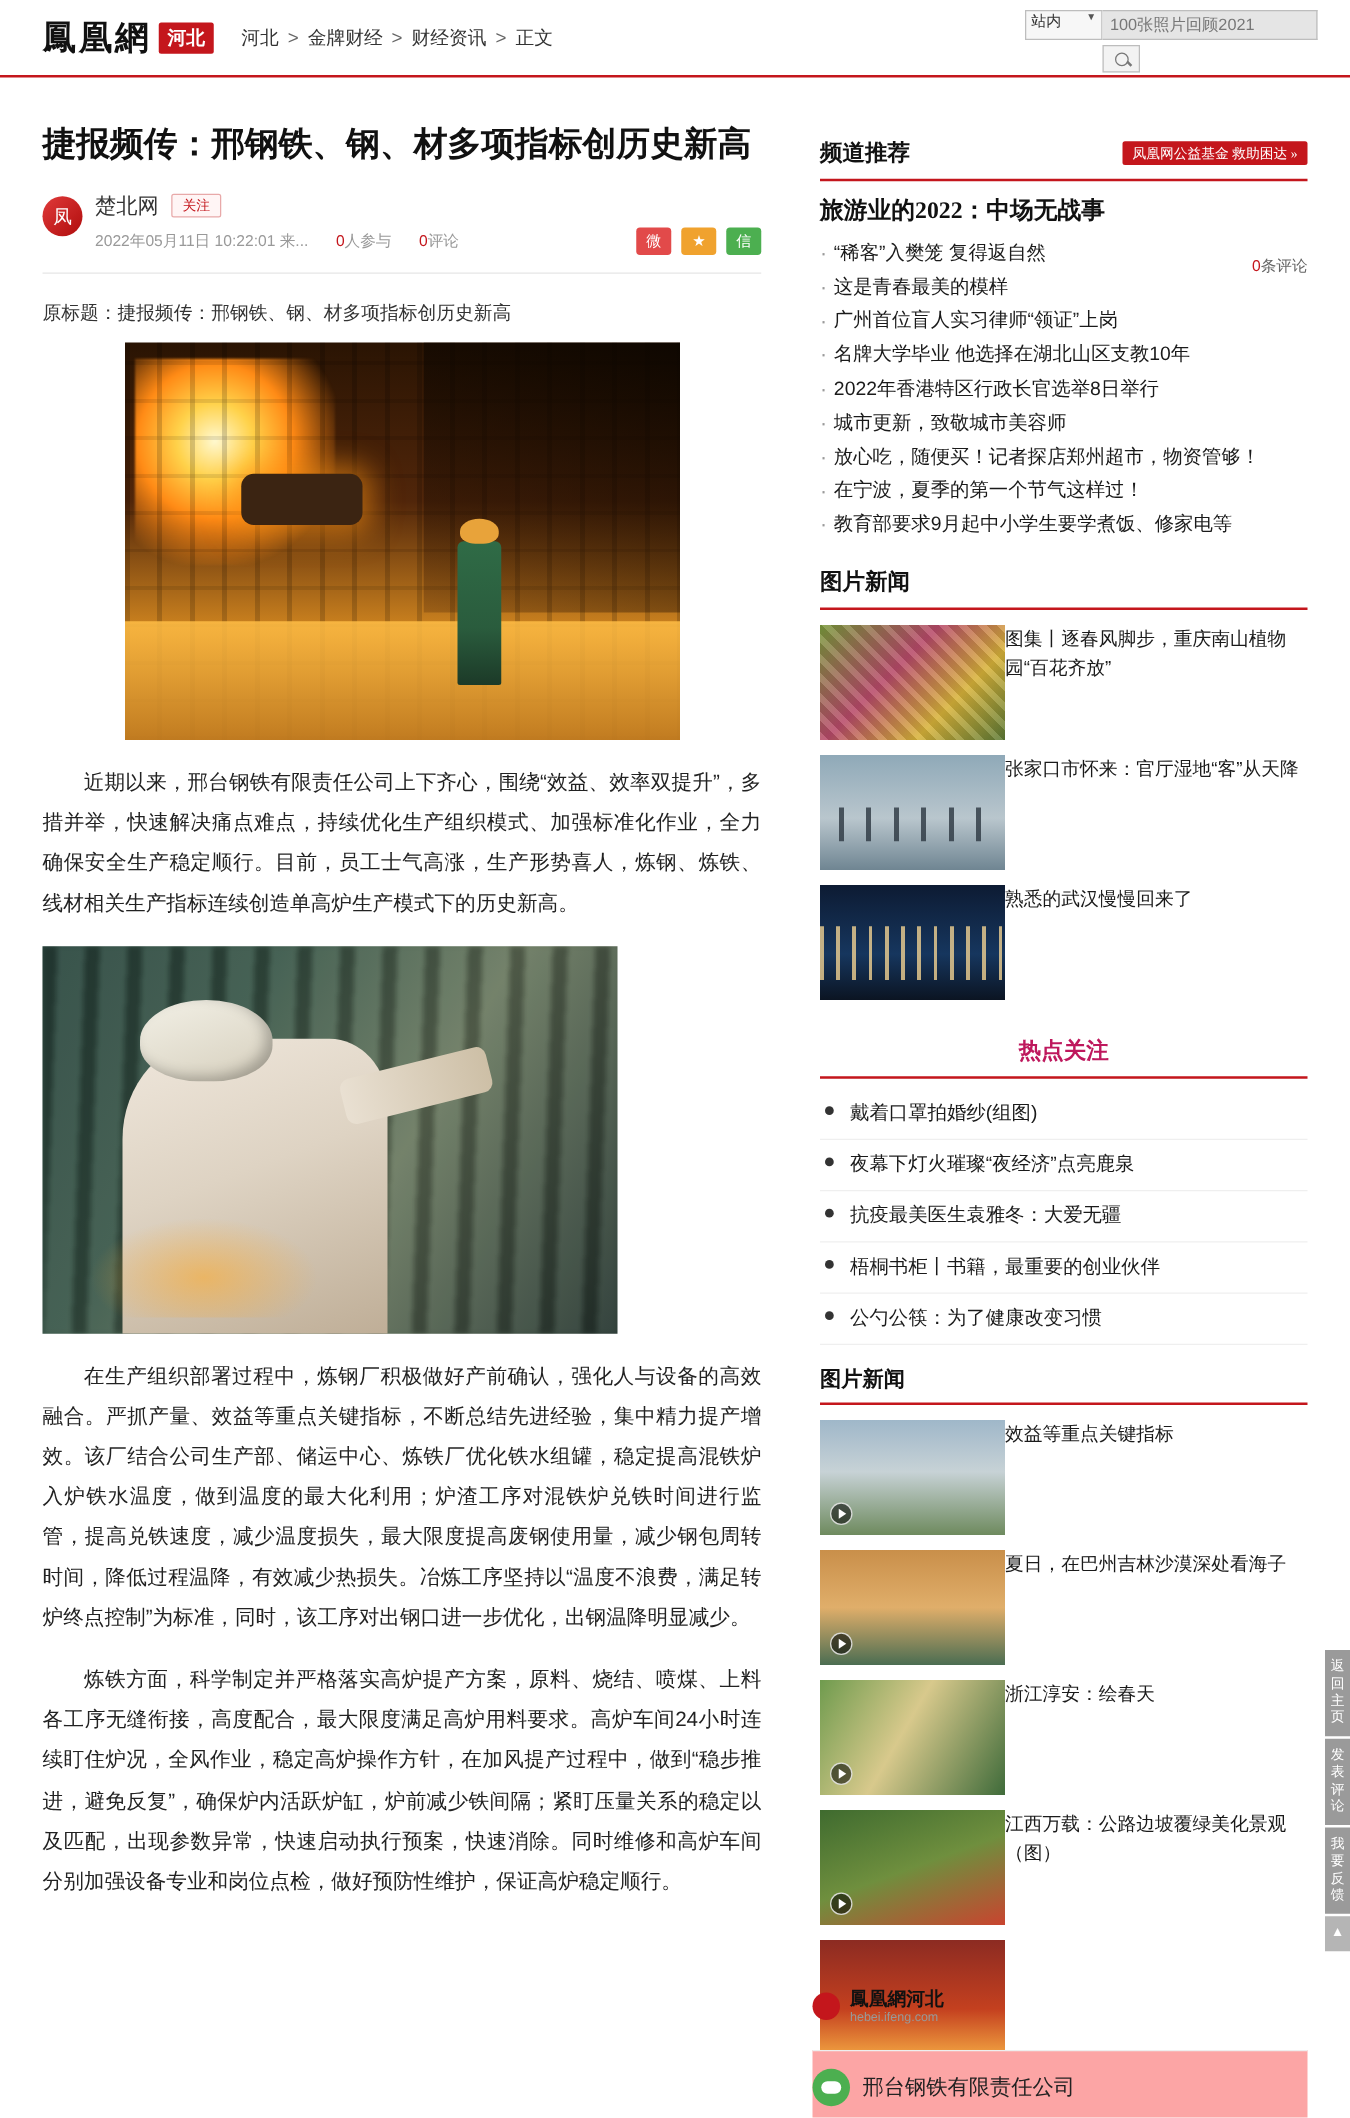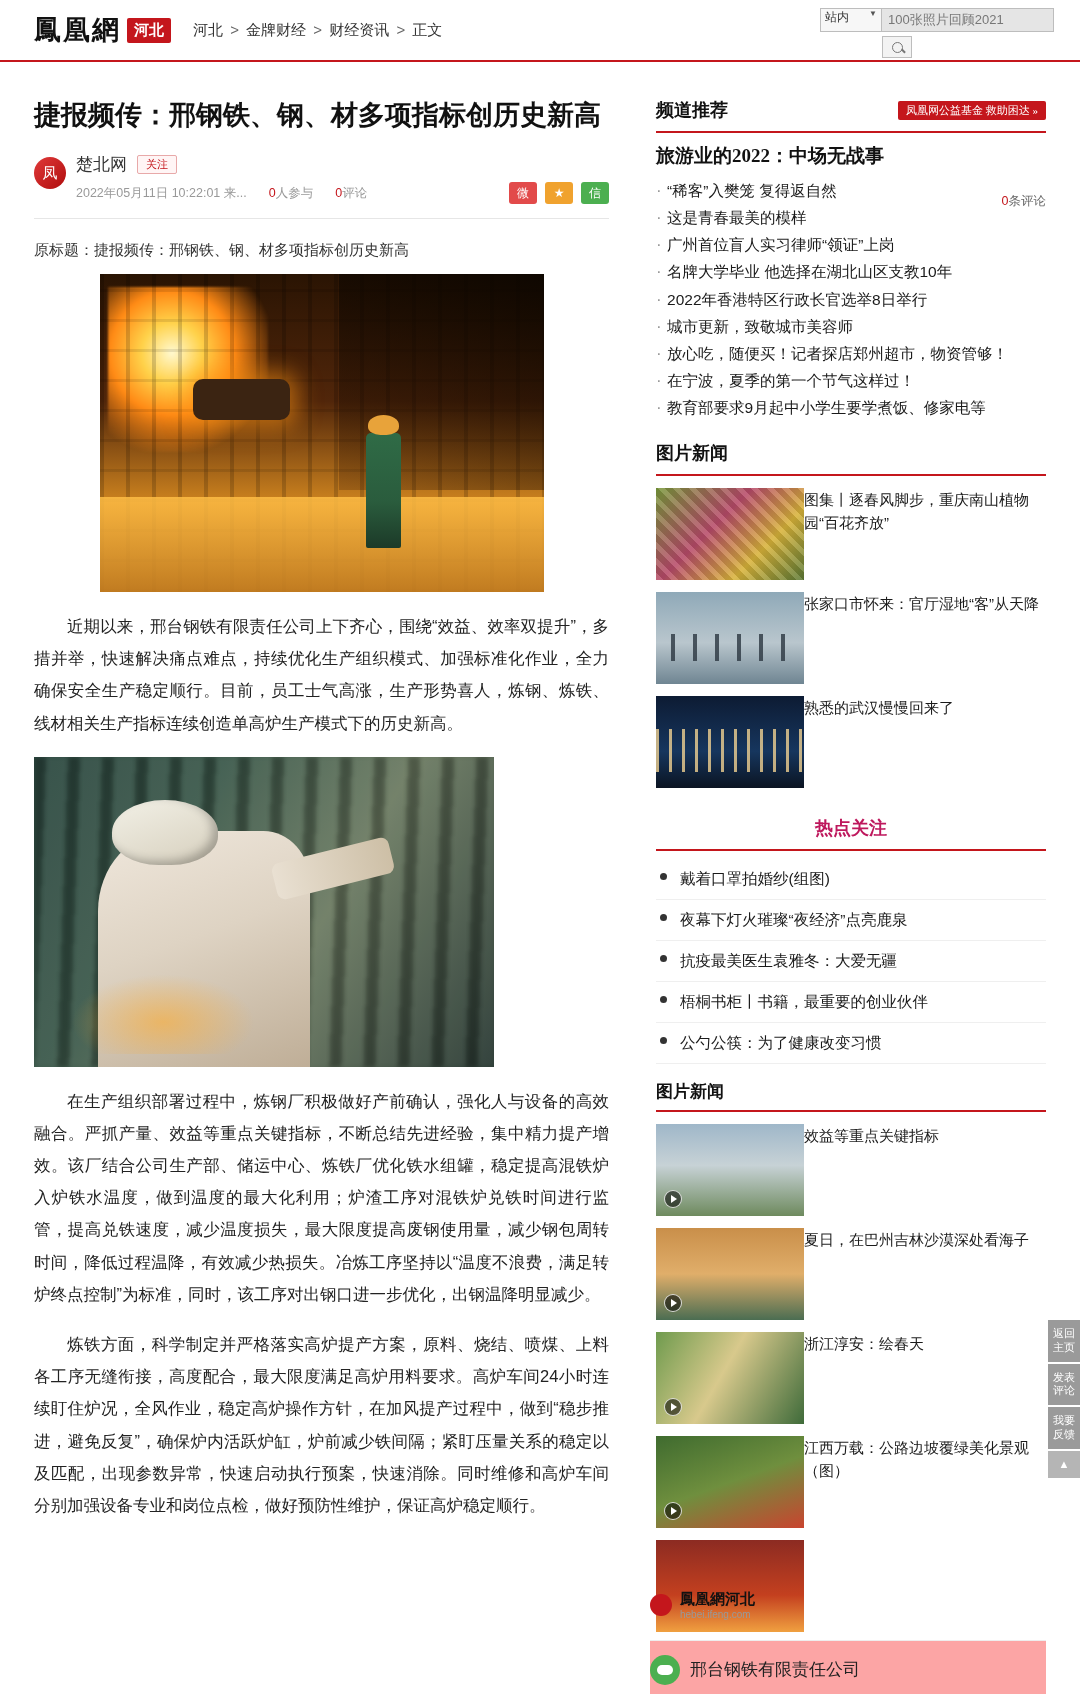--- a/index.html
+++ b/index.html
@@ -59,21 +59,21 @@
     margin-top:4px; margin-left:62px;
     width:30px;height:22px;border:1px solid #bdbdbd;background:#f3f3f3;
     display:flex;align-items:center;justify-content:center;
   }
   .mag { width:11px;height:11px;border:1.6px solid #777;border-radius:50%;position:relative;display:inline-block;}
   .mag:after{content:"";position:absolute;width:5px;height:1.6px;background:#777;transform:rotate(45deg);right:-4px;bottom:0;}
 
   
   .wrap { display:flex; padding:0 34px; gap:22px; }
   .main { width:590px; }
-  .side { width:400px; padding-top:36px;margin-left:25px;}
+  .side { width:400px; padding-top:48px;margin-left:25px;}
 
   h1.title {
     font-family:"Liberation Serif", serif;
     font-size:27px; font-weight:bold; color:#111;
     margin:36px 0 20px 0; line-height:1.3;
   }
   .byline { display:flex; align-items:flex-start; gap:10px; padding-bottom:14px; border-bottom:1px solid #e6e6e6;}
   .avatar {
     width:32px;height:32px;border-radius:50%;
     background:linear-gradient(135deg,#e03a3a,#b00d0d);
@@ -236,21 +236,21 @@
   ul.hot li:before{
     content:"";position:absolute;left:4px;top:14px;width:7px;height:7px;border-radius:50%;background:#333;
   }
 
   .sub-h{
     font-family:"Liberation Serif",serif;font-size:17px;font-weight:bold;color:#111;
     padding-bottom:7px;border-bottom:2px solid #c4161c;margin:16px 0 4px 0;
   }
 
   
-  .floatbar{ position:absolute; right:0; top:1320px; width:32px; }
+  .floatbar{ position:absolute; right:0; top:1320px; width:20px; }
   .floatbar div{
     background:#9a9a9a;color:#fff;font-size:11px;line-height:1.25;
     padding:7px 4px;margin-bottom:2px;text-align:center;
   }
   .floatbar .top{background:#b5b5b5;}
 
   
   .wxbar{
     position:absolute;left:650px;top:1640px;width:396px;height:58px;
     background:#fca5a5;border-top:1px solid #eee;display:flex;align-items:center;gap:10px;text-align:right;

